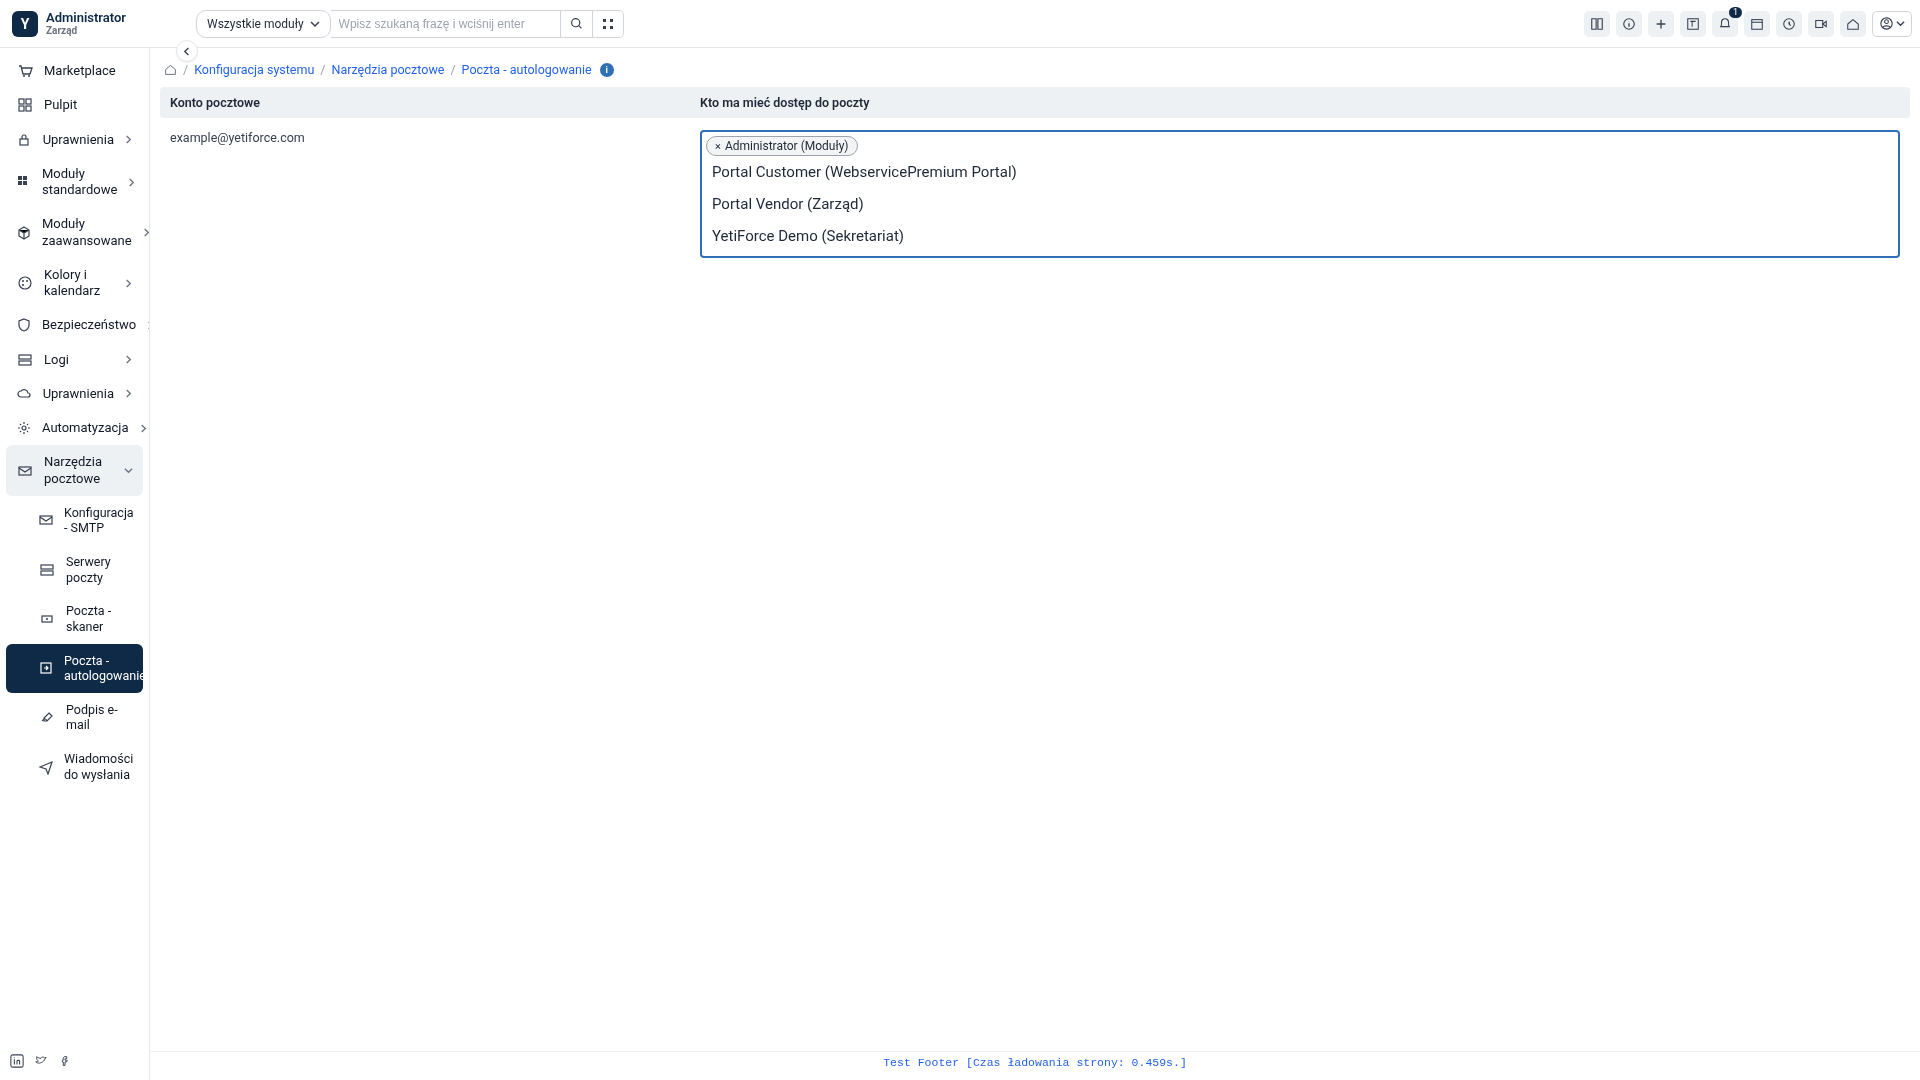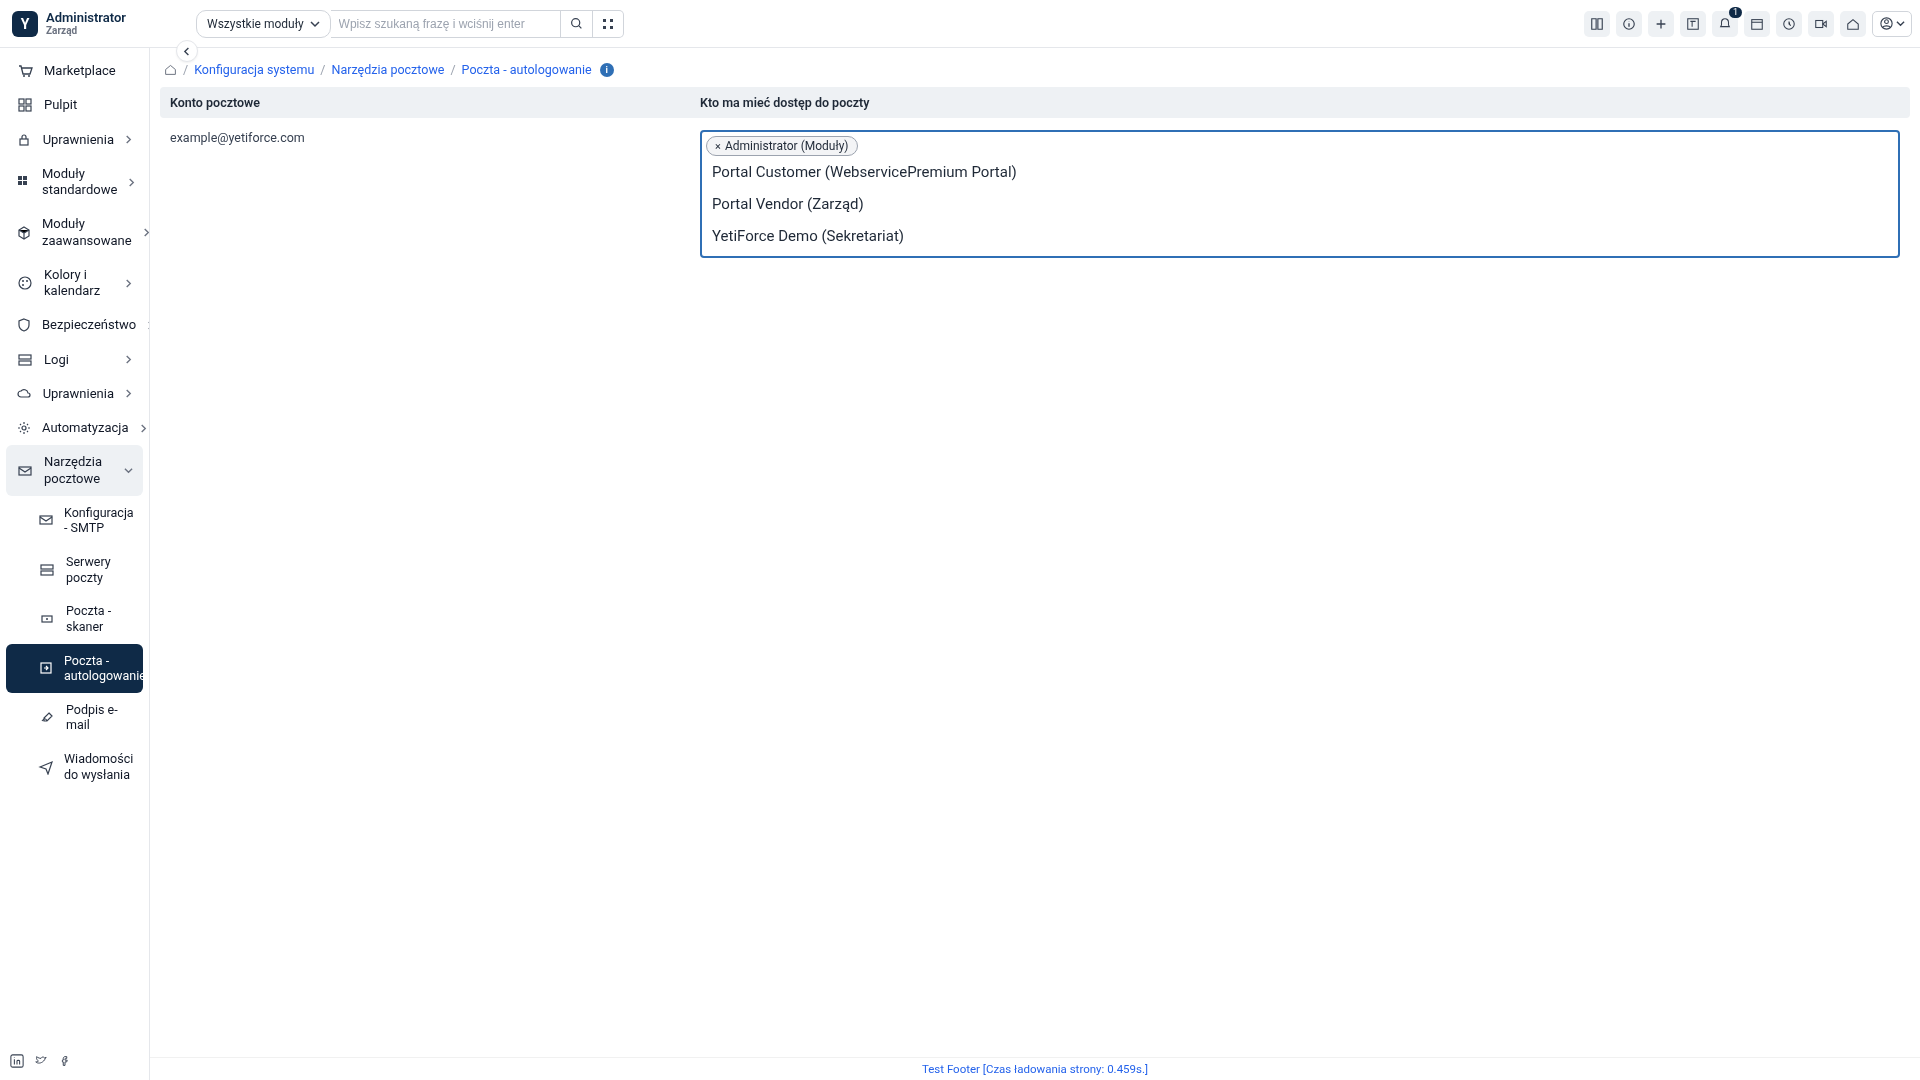--- a/index.html
+++ b/index.html
@@ -50,21 +50,21 @@
 .tbl-head { display: flex; background: #eef1f4; border-radius: 4px; font-weight: 600; font-size: 12.5px; }
 .tbl-head .col, .tbl-row .col { padding: 8px 10px; }
 .col-a { width: 530px; flex-shrink: 0; }
 .col-b { flex: 1; }
 .tbl-row { display: flex; align-items: flex-start; font-size: 12.5px;}
 .tbl-row .col-a { padding-top: 12px; color: #374151; }
 .multiselect { border: 2px solid #2f6fb5; border-radius: 4px; padding: 4px; background: #fff; margin-top: 4px;}
 .tag { display: inline-flex; align-items: center; gap: 4px; border: 1px solid #9ca3af; background: #f3f4f6; border-radius: 12px; padding: 2px 8px; font-size: 12px; cursor: default;}
 .tag .x { cursor: pointer; font-size: 11px; }
 .opt { padding: 7px 6px; font-size: 15px; cursor: pointer; border-radius: 3px;}
-.footer { position: absolute; bottom: 0; left: 0; right: 0; text-align: center; font-size: 11.5px; color: #2563eb; padding: 4px 0; border-top: 1px solid #f1f1f1; background: #fff;}
+.footer { position: absolute; bottom: 7px; left: 0; right: 0; text-align: center; font-size: 11.5px; color: #2563eb; padding: 4px 0; border-top: 1px solid #f1f1f1; background: #fff; font-family: Liberation Mono, monospace;}
 
 svg { display: block; }
 </style>
 </head>
 <body>
 
 <div class="app">
 
   <div class="header">
     <div class="brand">

